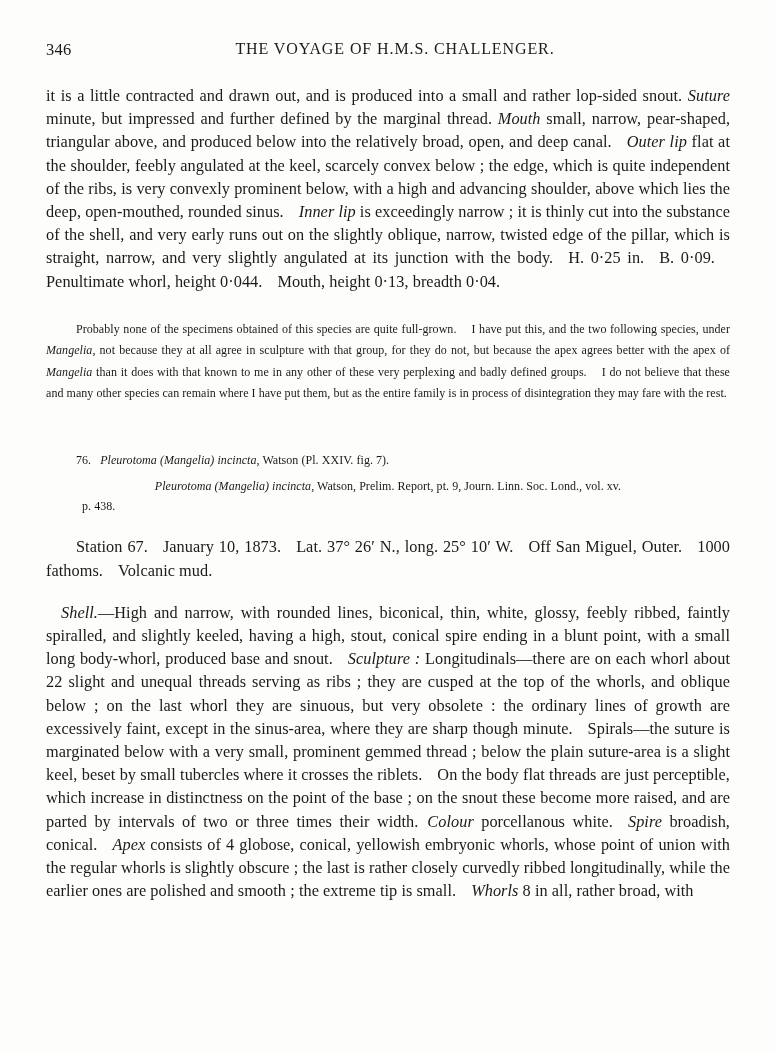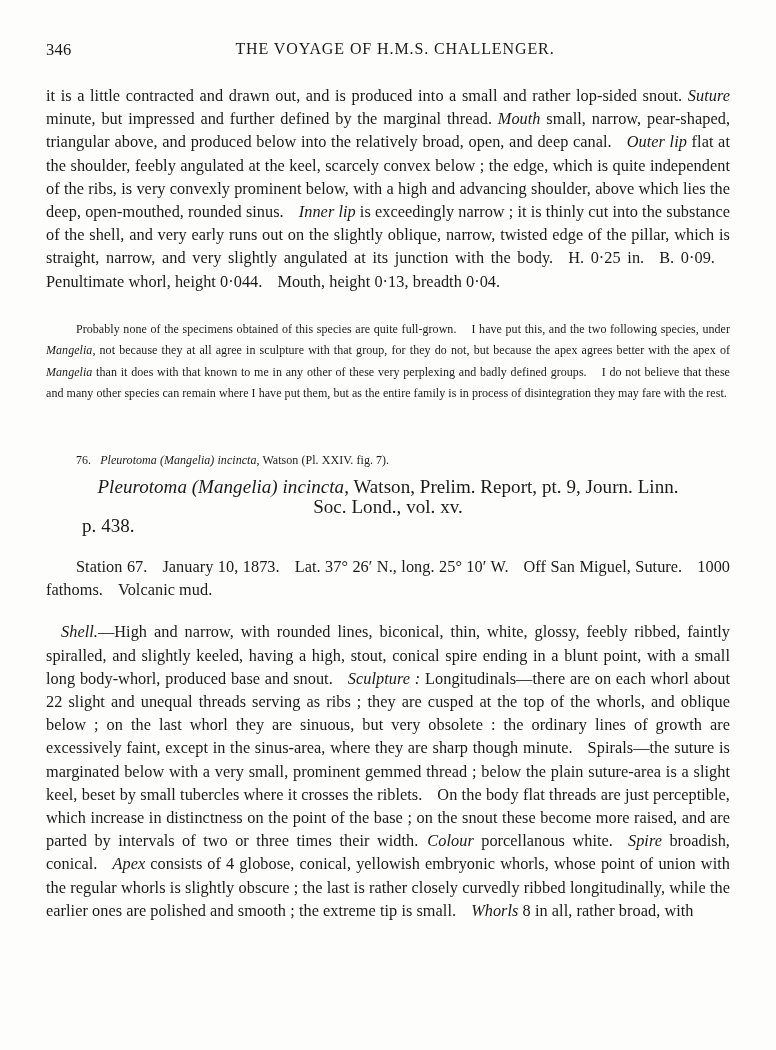--- a/index.html
+++ b/index.html
@@ -69,21 +69,21 @@
   .gap-lg { height: 26px; }
   .gap-md { height: 19px; }
   .gap-xs { height: 5px; }
   .species-heading {
     font-size: 12px;
     line-height: 23px;
     text-indent: 30px;
     letter-spacing: 0.05px;
   }
   .ref-line {
-    font-size: 19px;
+    font-size: 12px;
     line-height: 19.5px;
     text-align: center;
     letter-spacing: 0.05px;
     padding: 0 36px;
   }
   .ref-line.second { text-align: left; }
   .station-line {
     font-size: 16.3px;
     line-height: 23.2px;
     text-indent: 30px;
@@ -116,20 +116,20 @@
 
     <p class="species-heading"><span>76.</span><span class="sp"></span><i>Pleurotoma (Mangelia) incincta</i><span>, Watson (Pl. XXIV. fig. 7).</span></p>
 
     <div class="gap-xs"></div>
 
     <p class="ref-line"><i>Pleurotoma (Mangelia) incincta</i><span>, Watson, Prelim. Report, pt. 9, Journ. Linn. Soc. Lond., vol. xv.</span></p>
     <p class="ref-line second">p. 438.</p>
 
     <div class="gap-md"></div>
 
-    <p class="station-line"><span>Station 67.</span><span class="sp-wide"></span><span>January 10, 1873.</span><span class="sp-wide"></span><span>Lat. 37° 26′ N., long. 25° 10′ W.</span><span class="sp-wide"></span><span>Off San Miguel, Suture.</span><span class="sp-wide"></span><span>1000 fathoms.</span><span class="sp-wide"></span><span>Volcanic mud.</span></p>
+    <p class="station-line"><span>Station 67.</span><span class="sp-wide"></span><span>January 10, 1873.</span><span class="sp-wide"></span><span>Lat. 37° 26′ N., long. 25° 10′ W.</span><span class="sp-wide"></span><span>Off San Miguel, Outer.</span><span class="sp-wide"></span><span>1000 fathoms.</span><span class="sp-wide"></span><span>Volcanic mud.</span></p>
 
     <div class="gap-md"></div>
 
     <p class="para-main"><span class="sp-wide"></span><i>Shell.</i><span>—High and narrow, with rounded lines, biconical, thin, white, glossy, feebly ribbed, faintly spiralled, and slightly keeled, having a high, stout, conical spire ending in a blunt point, with a small long body-whorl, produced base and snout.</span><span class="sp-wide"></span><i>Sculpture :</i><span> Longitudinals—there are on each whorl about 22 slight and unequal threads serving as ribs ; they are cusped at the top of the whorls, and oblique below ; on the last whorl they are sinuous, but very obsolete : the ordinary lines of growth are excessively faint, except in the sinus-area, where they are sharp though minute.</span><span class="sp-wide"></span><span>Spirals—the suture is marginated below with a very small, prominent gemmed thread ; below the plain suture-area is a slight keel, beset by small tubercles where it crosses the riblets.</span><span class="sp-wide"></span><span>On the body flat threads are just perceptible, which increase in distinctness on the point of the base ; on the snout these become more raised, and are parted by intervals of two or three times their width.</span><span class="sp"></span><i>Colour</i><span> porcellanous white.</span><span class="sp-wide"></span><i>Spire</i><span> broadish, conical.</span><span class="sp-wide"></span><i>Apex</i><span> consists of 4 globose, conical, yellowish embryonic whorls, whose point of union with the regular whorls is slightly obscure ; the last is rather closely curvedly ribbed longitudinally, while the earlier ones are polished and smooth ; the extreme tip is small.</span><span class="sp-wide"></span><i>Whorls</i><span> 8 in all, rather broad, with</span></p>
 
   </div>
 </div>
 
 </body></html>

